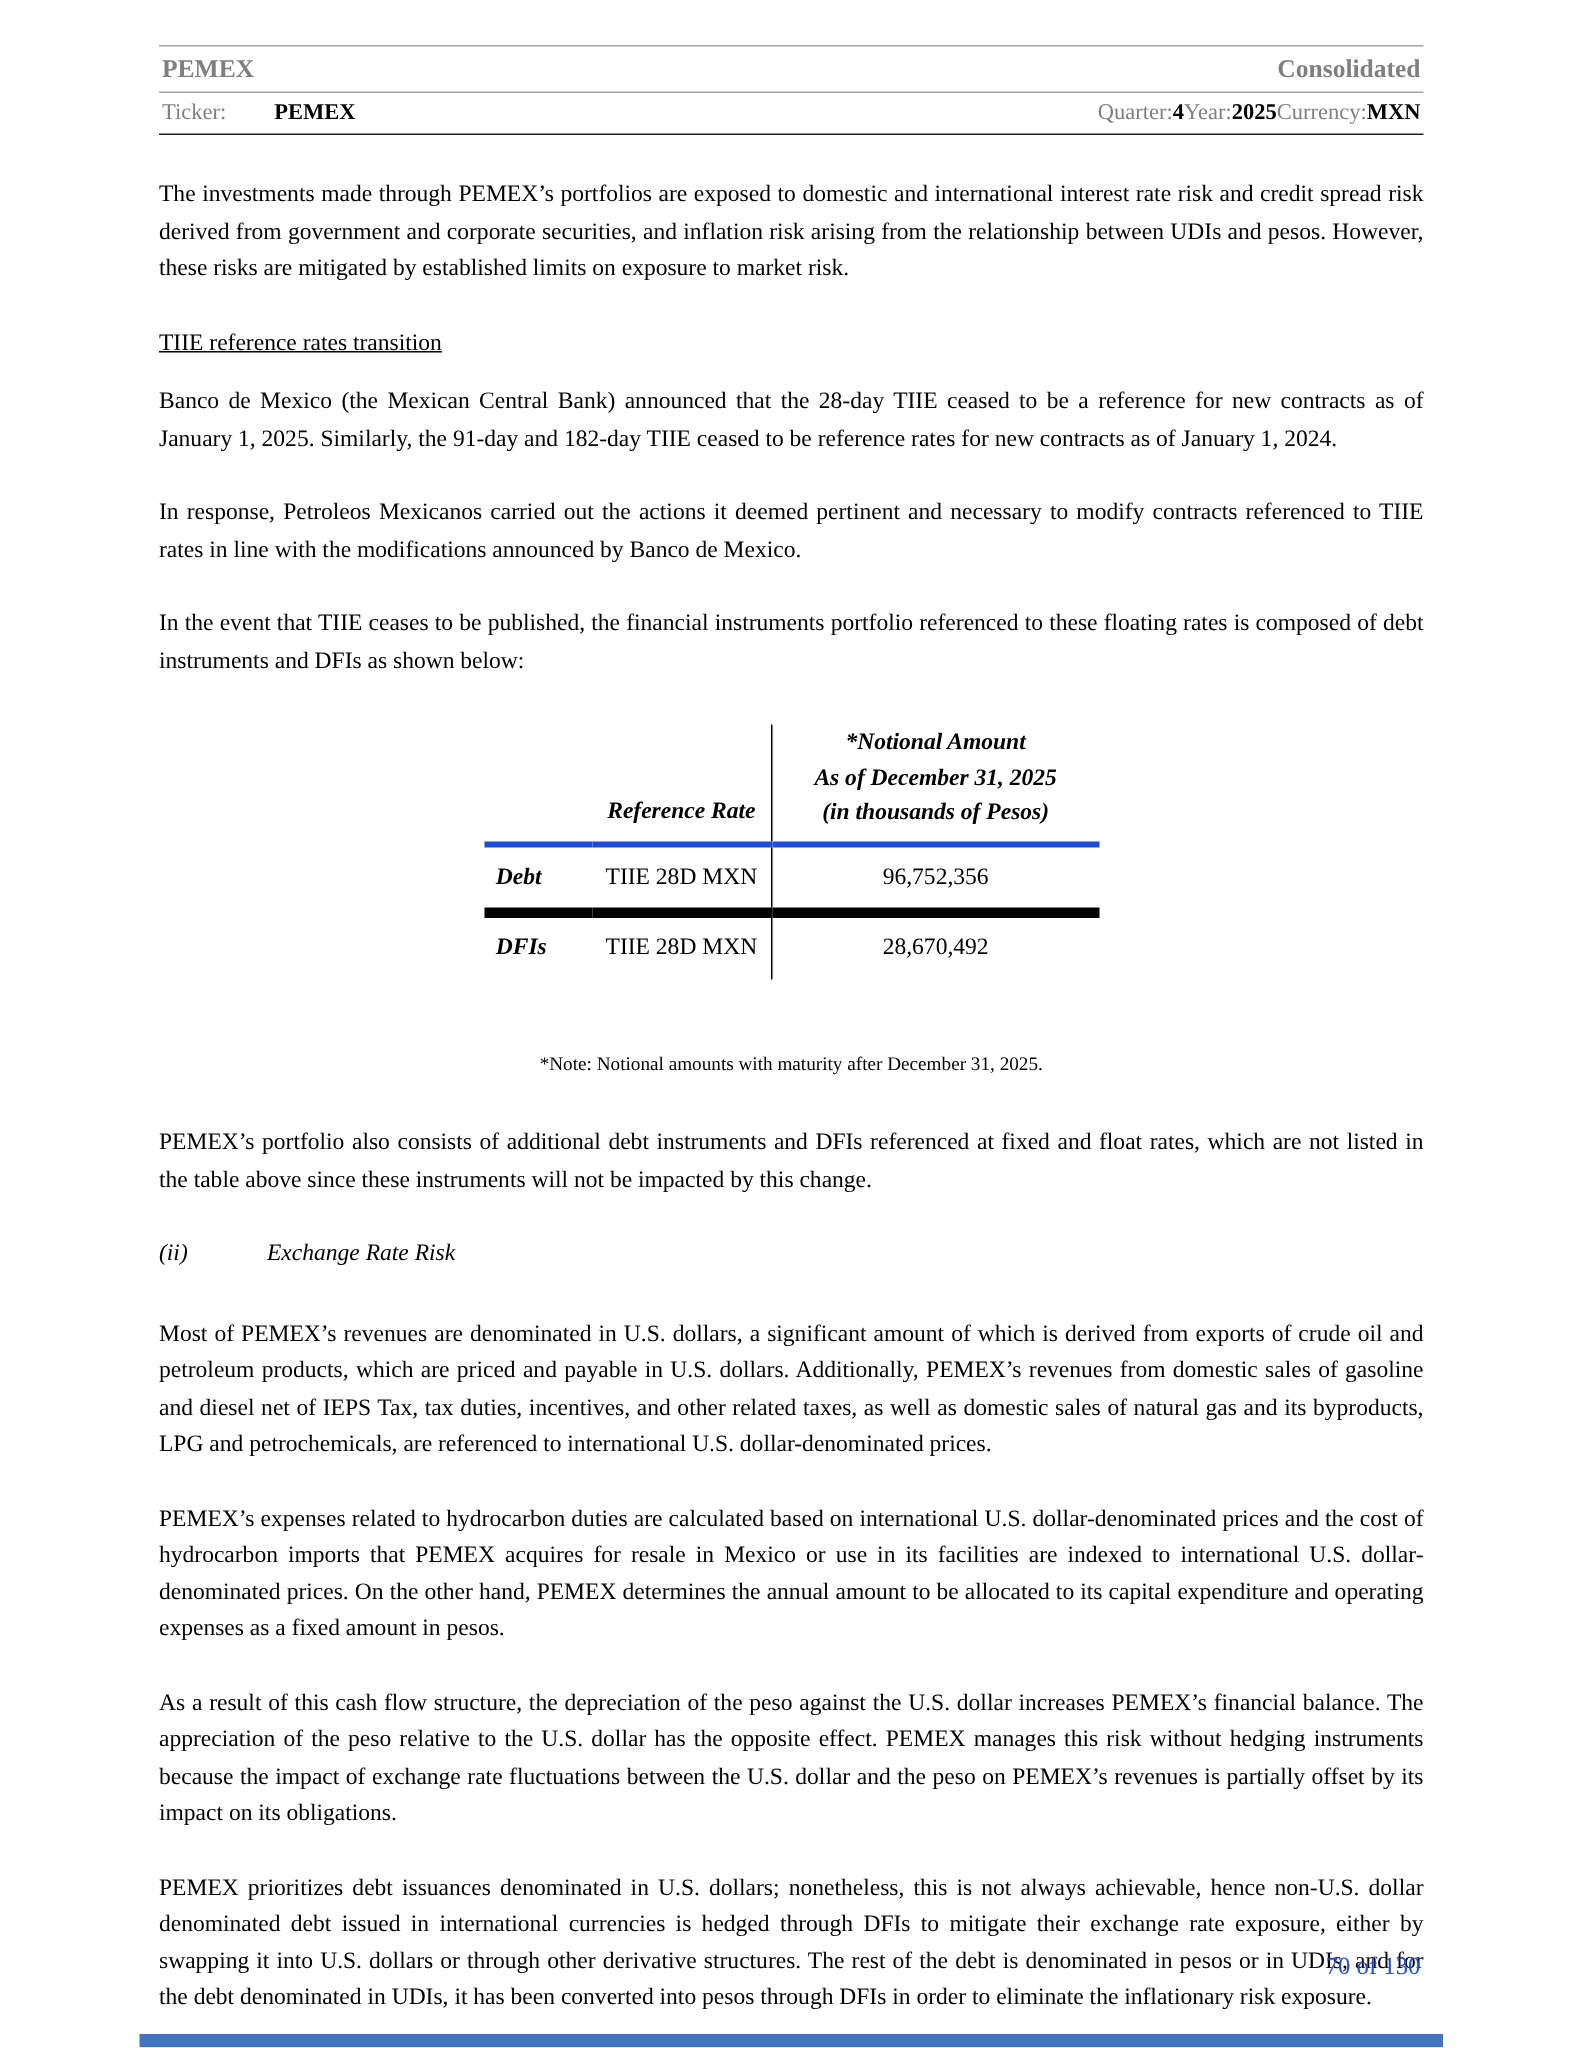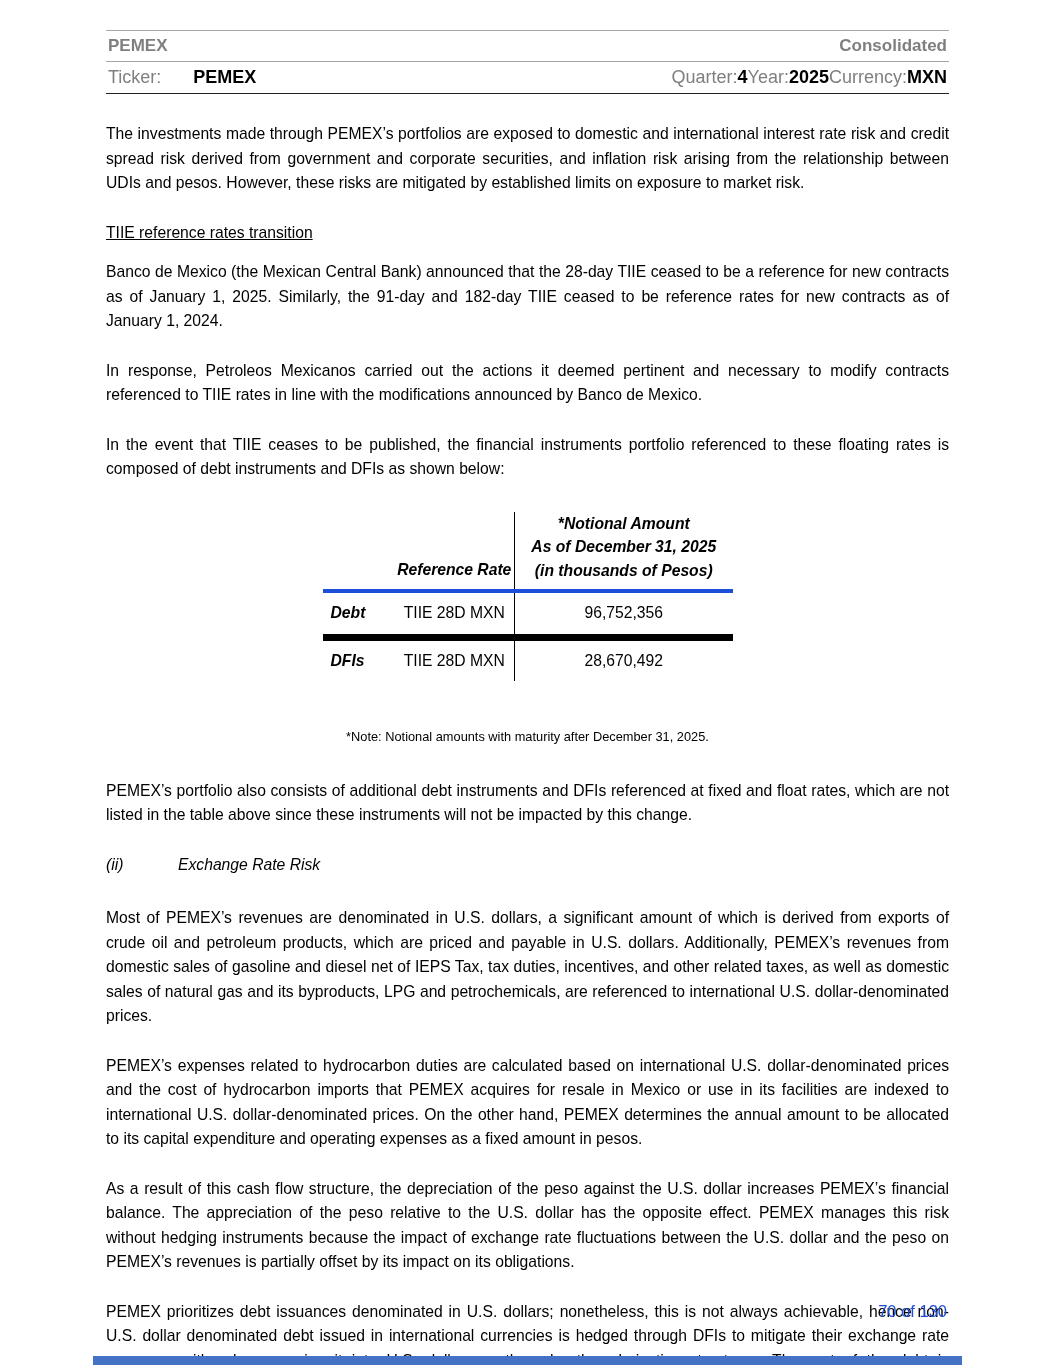--- a/index.html
+++ b/index.html
@@ -2,37 +2,37 @@
 <html><head>
 <meta charset="utf-8">
 <style>
   * { box-sizing: border-box; }
   html, body { margin: 0; padding: 0; background: #ffffff; }
   .page {
     position: relative;
     width: 979px;
     height: 1365px;
     margin: 0 auto;
-    font-family: Liberation Sans, sans-serif;
+    font-family: Liberation Serif, serif;
     color: #000;
     background: #fff;
     overflow: hidden;
   }
   .content { padding: 30px 68px 0 68px; }
 
   
   .rule { border-top: 1px solid #a6a6a6; height: 0; }
   .rule-dark { border-top: 1px solid #222; height: 0; }
   .hdr-row1 {
     display: flex; justify-content: space-between; align-items: center;
     padding: 5px 2px; font-size: 17px; font-weight: bold; color: #7f7f7f;
   }
   .hdr-row2 {
     display: flex; justify-content: space-between; align-items: center;
-    padding: 5px 2px; font-size: 18px;
+    padding: 5px 2px; font-size: 15px;
   }
   .hdr-left { display: flex; align-items: center; }
   .hdr-left .hdr-value { margin-left: 32px; }
   .hdr-right { display: flex; align-items: center; }
   .hdr-label { color: #7f7f7f; font-weight: normal; }
   .hdr-value { color: #000; font-weight: bold; }
 
   
   main { margin-top: 28px; font-size: 15.7px; line-height: 24.5px; }
   p.body-text { margin: 15px 0 25px 0; text-align: justify; }

